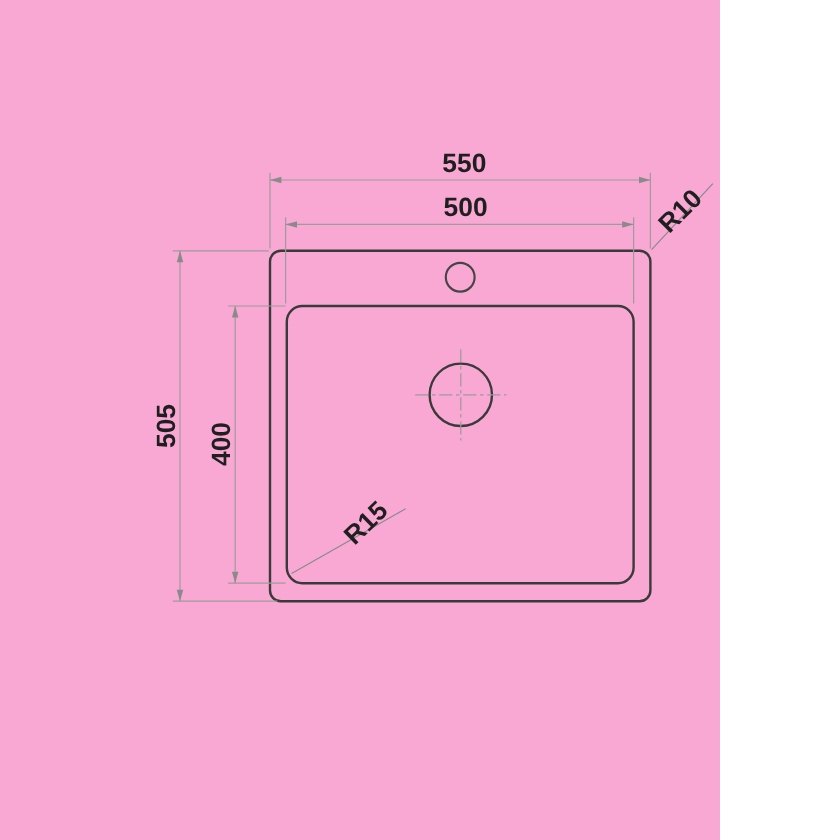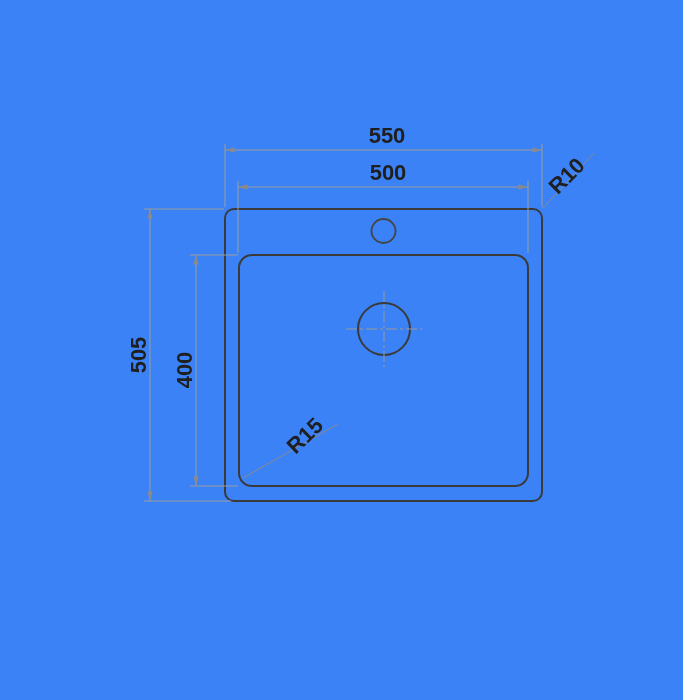--- a/index.html
+++ b/index.html
@@ -6,23 +6,23 @@
     margin: 0;
     padding: 0;
     width: 700px;
     height: 700px;
     background: #ffffff;
     overflow: hidden;
     font-family: "Liberation Sans", sans-serif;
   }
   .canvas {
     position: relative;
-    width: 683px;
+    width: 600px;
     height: 700px;
-    background: #3b82f6;
+    background: #f9a8d4;
   }
   svg { display: block; }
 
   
   .obj      { fill: none; stroke: #3a3a3a; stroke-width: 2; }
   .obj-thin { fill: none; stroke: #454545; stroke-width: 1.8; }
 
   
   .dim    { fill: none; stroke: #9c9c9c; stroke-width: 1; }
   .leader { fill: none; stroke: #8a8a8a; stroke-width: 1; }

